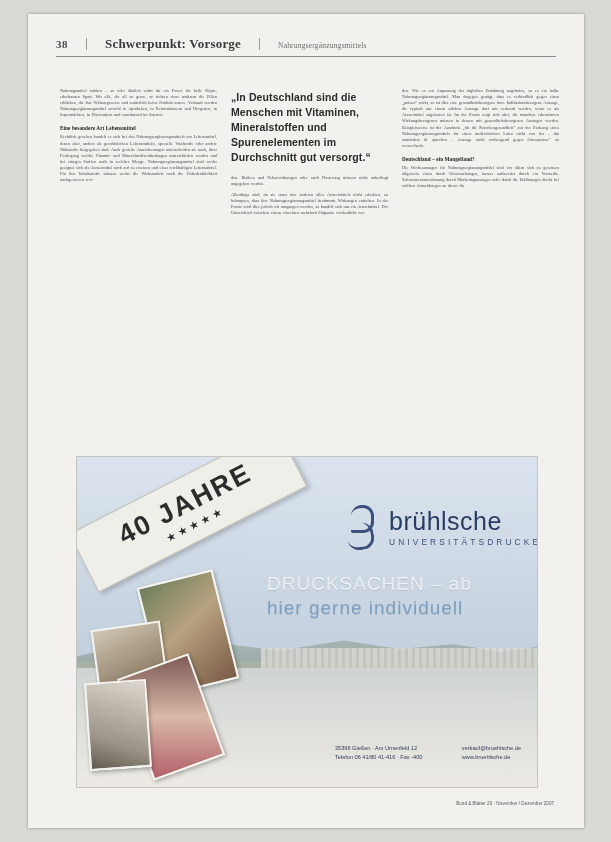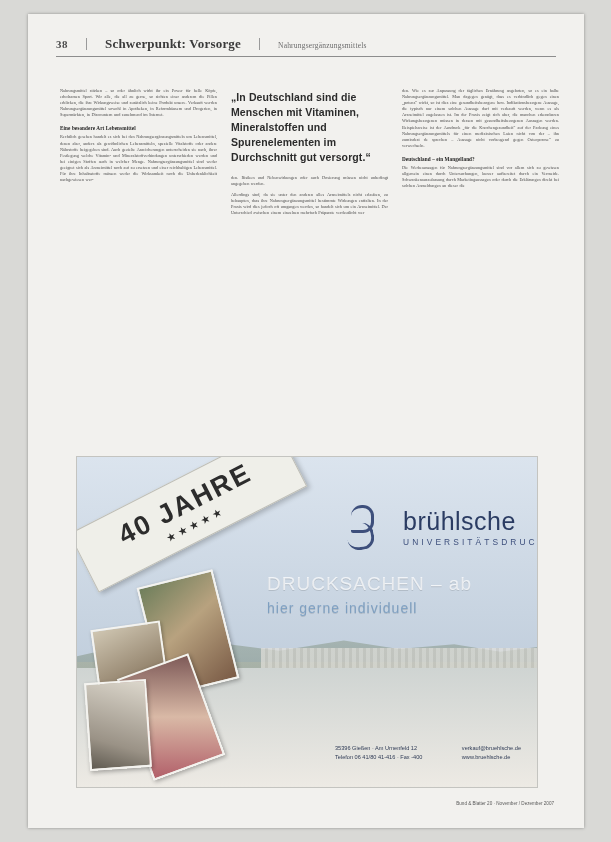--- a/index.html
+++ b/index.html
@@ -72,21 +72,21 @@
     background:linear-gradient(#dbe4ee,#c2cfdd);}
   .hills{position:absolute;left:0;top:52%;width:100%;height:14%;
     background:linear-gradient(#8f9f8f,#7d8e80);opacity:.55;
     clip-path:polygon(0 60%,8% 42%,18% 55%,30% 30%,44% 48%,58% 26%,70% 44%,82% 34%,92% 50%,100% 40%,100% 100%,0 100%);}
   .lake{position:absolute;left:0;top:64%;width:100%;height:36%;
     background:linear-gradient(#cfd4d2,#edeae4);}
   .town{position:absolute;left:40%;top:58%;width:60%;height:10%;
     background:repeating-linear-gradient(90deg,#e2e0da 0 4px,#cfcdc6 4px 7px);opacity:.7;}
 
   .logo-wrap{
-    position:absolute;left:268px;top:48px;display:flex;align-items:center;gap:24px;justify-content:center;
+    position:absolute;left:268px;top:48px;display:flex;align-items:center;gap:10px;justify-content:center;
   }
   .logo-mark{width:34px;height:44px;position:relative;}
   .logo-mark .b1{
     position:absolute;left:6px;top:0;width:20px;height:22px;
     border:3px solid #3d4f7c;border-radius:11px 11px 11px 2px;border-left:none;
   }
   .logo-mark .b2{
     position:absolute;left:2px;top:18px;width:24px;height:24px;
     border:3px solid #3d4f7c;border-radius:12px;border-top:none;border-left:none;
     transform:rotate(-8deg);
@@ -99,21 +99,21 @@
     font-family:"Liberation Sans", sans-serif;
     font-size:8.4px;color:#3d4f7c;letter-spacing:3.1px;margin-top:3px;
   }
   .ghost{
     position:absolute;left:190px;top:115px;width:265px;
     font-family:"Liberation Sans", sans-serif;
     font-size:19px;letter-spacing:1px;color:rgba(255,255,255,.72);
     text-shadow:0 1px 0 rgba(0,0,0,.12);
     line-height:24px;
   }
-  .ghost .l2{color:rgba(110,150,190,.75);font-size:14px;}
+  .ghost .l2{color:rgba(110,150,190,.75);font-size:19px;}
 
   .ribbon{
     position:absolute;left:-6px;top:20px;width:232px;height:64px;
     background:#efefe9;border:1px solid #bdbdb6;
     transform:rotate(-27deg);
     box-shadow:2px 3px 5px rgba(0,0,0,.22);
     display:flex;flex-direction:column;align-items:center;justify-content:center;
   }
   .ribbon .years{
     font-family:"Liberation Sans", sans-serif;

